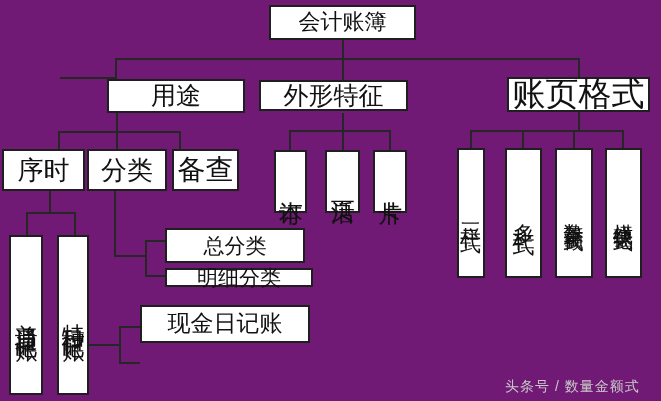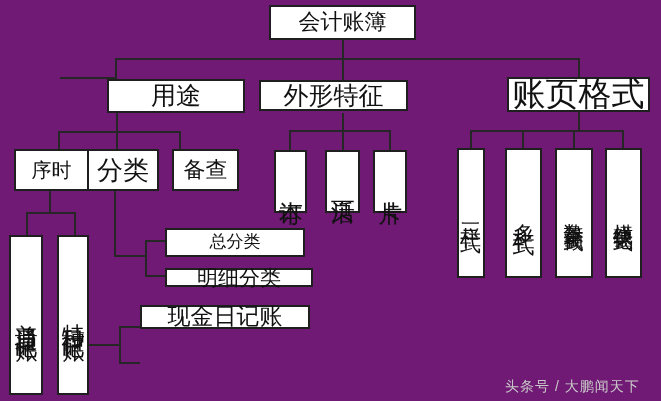--- a/index.html
+++ b/index.html
@@ -66,36 +66,36 @@
   <div class="line" style="left:119px;top:326px;width:2px;height:38px;"></div>
   <div class="line" style="left:119px;top:326px;width:21px;height:2px;"></div>
   <div class="line" style="left:119px;top:362px;width:21px;height:2px;"></div>
 
   <div class="box" style="left:269px;top:5px;width:147px;height:35px;font-size:22px;">会计账簿</div>
 
   <div class="box" style="left:62px;top:79px;width:138px;height:34px;font-size:25px;margin-left:45px;">用途</div>
   <div class="box" style="left:259px;top:80px;width:149px;height:31px;font-size:25px;">外形特征</div>
   <div class="box" style="left:507px;top:77px;width:143px;height:35px;font-size:33px;">账页格式</div>
 
-  <div class="box" style="left:14px;top:149px;width:75px;height:42px;font-size:20px;">序时</div>
-  <div class="box" style="left:87px;top:149px;width:72px;height:42px;font-size:26px;">分类</div>
-  <div class="box" style="left:172px;top:149px;width:67px;height:42px;font-size:22px;">备查</div>
+  <div class="box" style="left:2px;top:149px;width:83px;height:42px;font-size:26px;">序时</div>
+  <div class="box" style="left:87px;top:149px;width:80px;height:42px;font-size:26px;">分类</div>
+  <div class="box" style="left:172px;top:149px;width:67px;height:42px;font-size:28px;">备查</div>
 
   <div class="box vbox" style="left:274px;top:150px;width:33px;height:63px;font-size:24px;">订本</div>
   <div class="box vbox" style="left:325px;top:150px;width:35px;height:63px;font-size:24px;">活页</div>
   <div class="box vbox" style="left:373px;top:150px;width:34px;height:63px;font-size:24px;">卡片</div>
 
   <div class="box vbox" style="left:457px;top:148px;width:28px;height:130px;font-size:21px;letter-spacing:5px;">三栏式</div>
   <div class="box vbox" style="left:505px;top:148px;width:37px;height:130px;font-size:22px;letter-spacing:5px;">多栏式</div>
   <div class="box vbox" style="left:555px;top:148px;width:38px;height:130px;font-size:20px;letter-spacing:2px;">数量金额式</div>
   <div class="box vbox" style="left:605px;top:148px;width:37px;height:130px;font-size:20px;letter-spacing:2px;">横线登记式</div>
 
   <div class="box vbox" style="left:9px;top:235px;width:34px;height:160px;font-size:23px;letter-spacing:4px;">普通日记账</div>
   <div class="box vbox" style="left:57px;top:235px;width:32px;height:160px;font-size:23px;letter-spacing:4px;">特种日记账</div>
 
-  <div class="box" style="left:165px;top:228px;width:140px;height:29px;font-size:17px;">总分类</div>
+  <div class="box" style="left:165px;top:228px;width:140px;height:35px;font-size:21px;">总分类</div>
   <div class="box" style="left:165px;top:268px;width:148px;height:19px;font-size:21px;">明细分类</div>
 
-  <div class="box" style="left:140px;top:305px;width:170px;height:24px;font-size:23px;text-align:right;">现金日记账</div>
+  <div class="box" style="left:140px;top:305px;width:170px;height:38px;font-size:23px;text-align:right;">现金日记账</div>
 
-  <div class="watermark" style="left:505px;top:378px;">头条号 / 大鹏闻天下</div>
+  <div class="watermark" style="left:505px;top:378px;">头条号 / 数量金额式</div>
 
 </div>
 
 </body></html>

